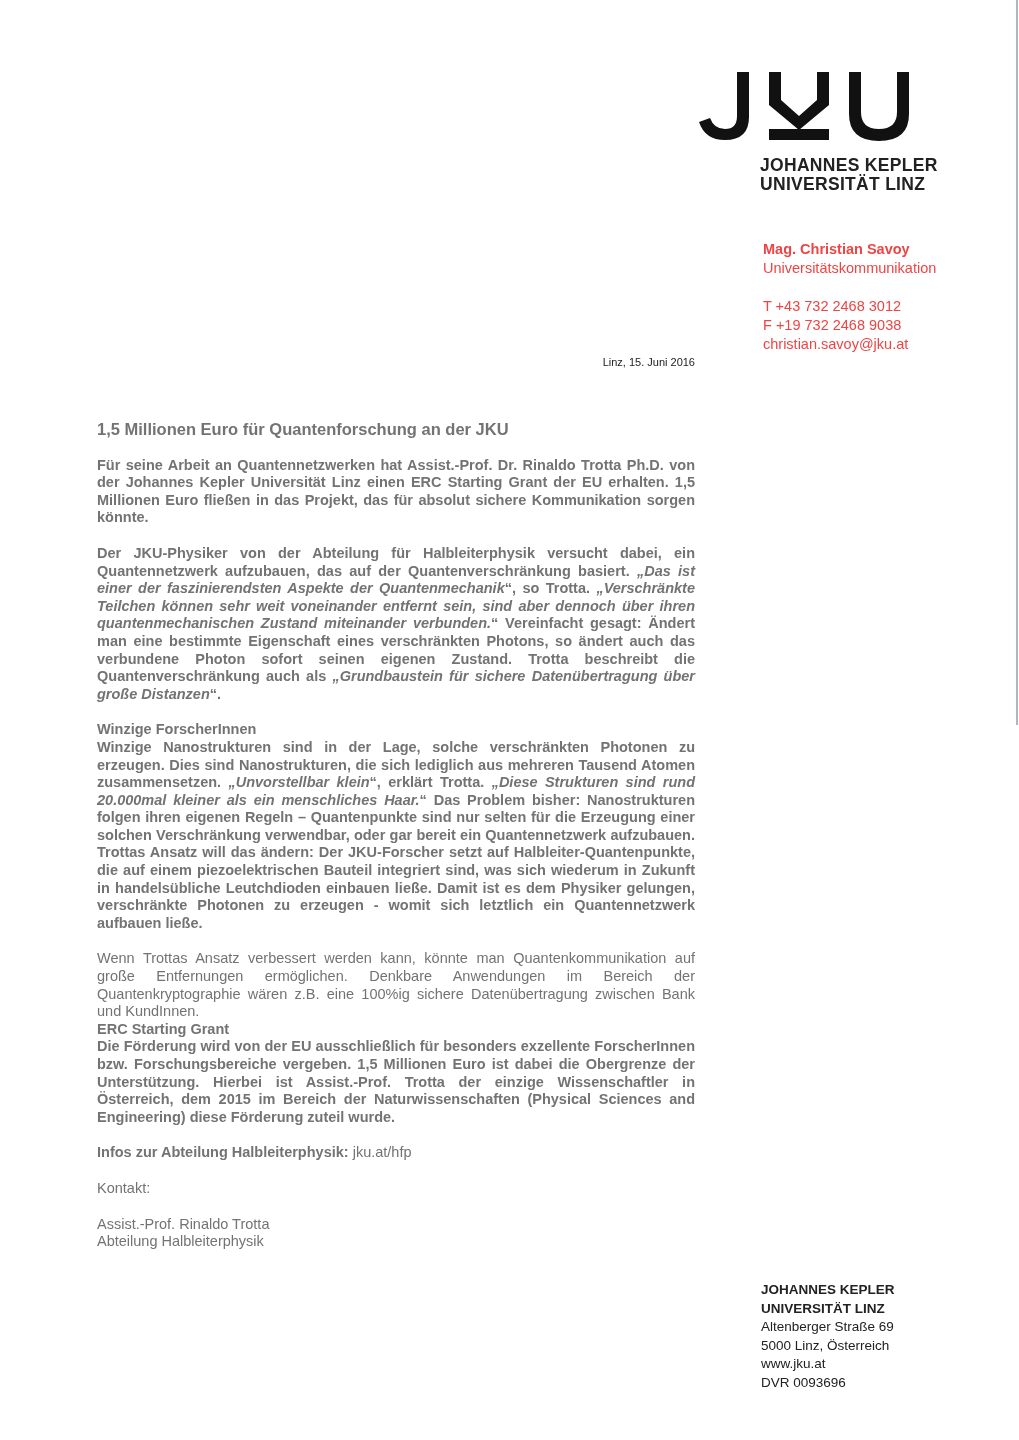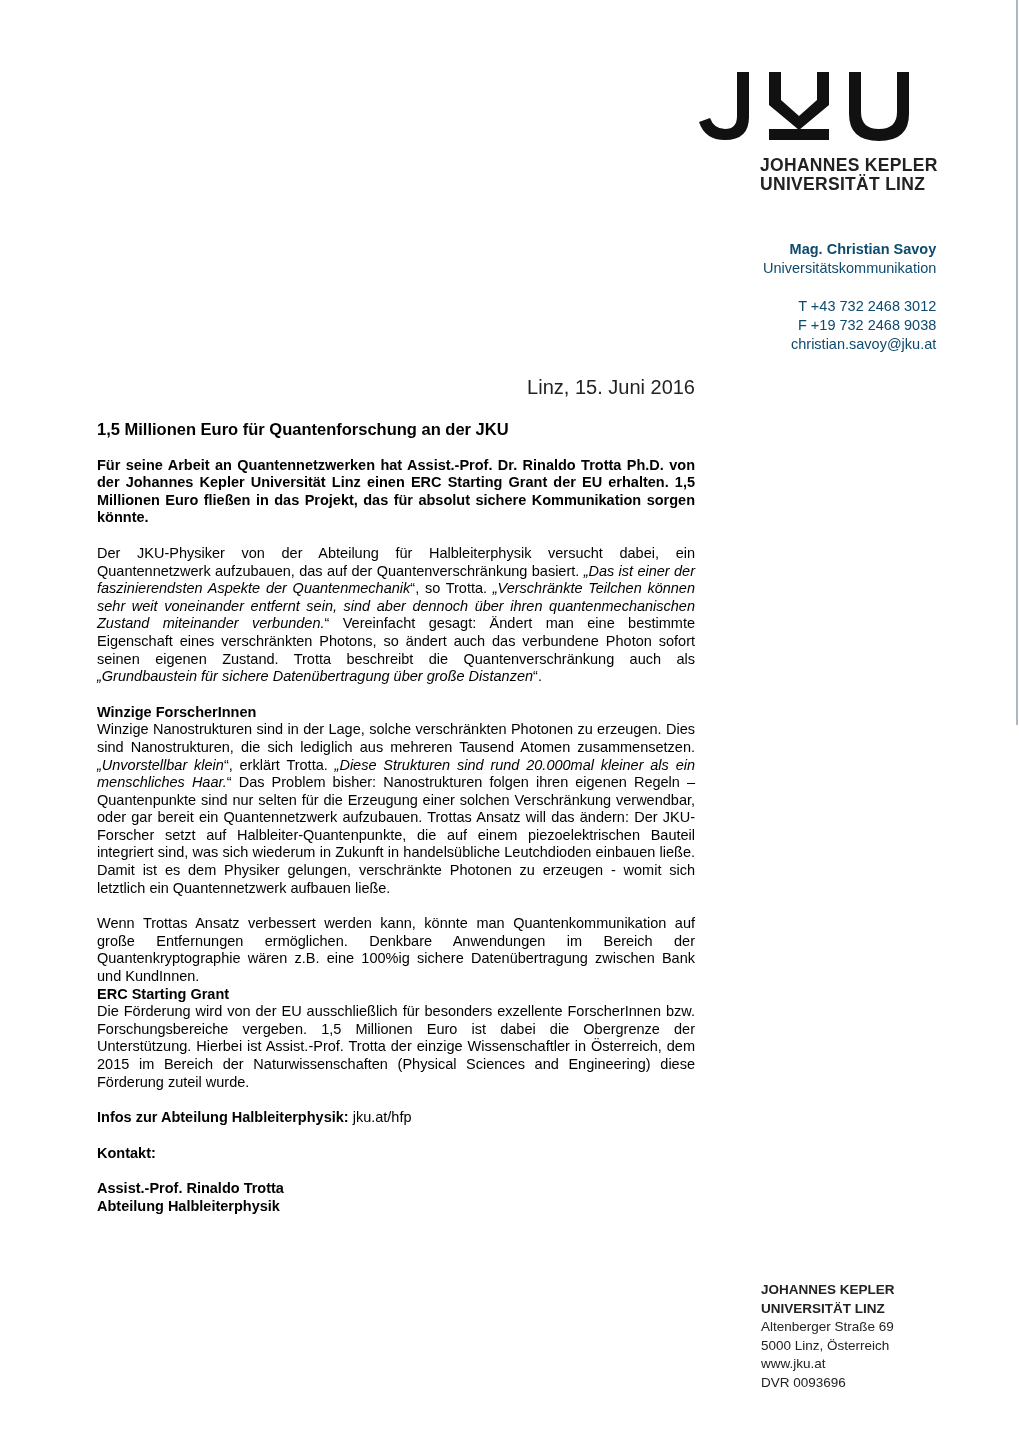--- a/index.html
+++ b/index.html
@@ -2,34 +2,34 @@
 <html><head>
   <meta charset="utf-8">
   <style>
     html, body { margin: 0; padding: 0; background: #ffffff; }
     body { width: 1019px; height: 1440px; position: relative; overflow: hidden;
       font-family: "Liberation Sans", sans-serif; color: #1a1a1a; }
     .edge-line { position: absolute; left: 1016px; top: 0; width: 2px; height: 725px; background: #a9b7c6; }
     .logo { position: absolute; left: 697px; top: 72px; width: 250px; }
     .logo svg { display: block; }
     .logo-text { position: absolute; left: 760px; top: 156px; font-weight: bold; font-size: 17.5px; line-height: 19px; letter-spacing: 0.3px; color: #222; }
-    .sender { position: absolute; left: 763px; top: 240px; font-size: 14.5px; line-height: 19px; color: #0c4a6e; text-align: right; }
+    .sender { position: absolute; left: 763px; top: 240px; font-size: 14.5px; line-height: 19px; color: #ef4444; }
     .sender .name { font-weight: bold; }
     .sender .gap { height: 19px; }
-    .date { position: absolute; left: 97px; width: 598px; top: 376px; text-align: right; font-size: 20px; color: #222; }
-    .content { position: absolute; left: 97px; top: 421px; width: 598px; font-size: 14.5px; line-height: 17.6px; color: #000000; }
+    .date { position: absolute; left: 97px; width: 598px; top: 356px; text-align: right; font-size: 11px; color: #222; }
+    .content { position: absolute; left: 97px; top: 421px; width: 598px; font-size: 14.5px; line-height: 17.6px; color: #737373; }
     .content p { margin: 0; text-align: justify; }
     .title { font-weight: bold; font-size: 16.5px; margin-bottom: 18px !important; text-align: left !important; }
     .lead { font-weight: bold; margin-bottom: 18px !important; }
-    .para { margin-bottom: 18px !important; }
+    .para { margin-bottom: 18px !important; font-weight: bold; }
     .sub { font-weight: bold; }
     .nomargin { margin-bottom: 0 !important; }
     i { font-style: italic; }
     .info { margin-bottom: 18px !important; text-align: center; }
-    .contact { font-weight: bold; text-align: left; }
+    .contact { font-weight: normal; text-align: left; }
     .footer { position: absolute; left: 761px; top: 1281px; font-size: 13.5px; line-height: 18.6px; color: #222; }
     .footer .b { font-weight: bold; }
   </style>
 </head>
 <body>
 
 <div class="edge-line"></div>
 
 <div class="logo">
   <svg width="215" height="70" viewBox="0 0 215 70">

